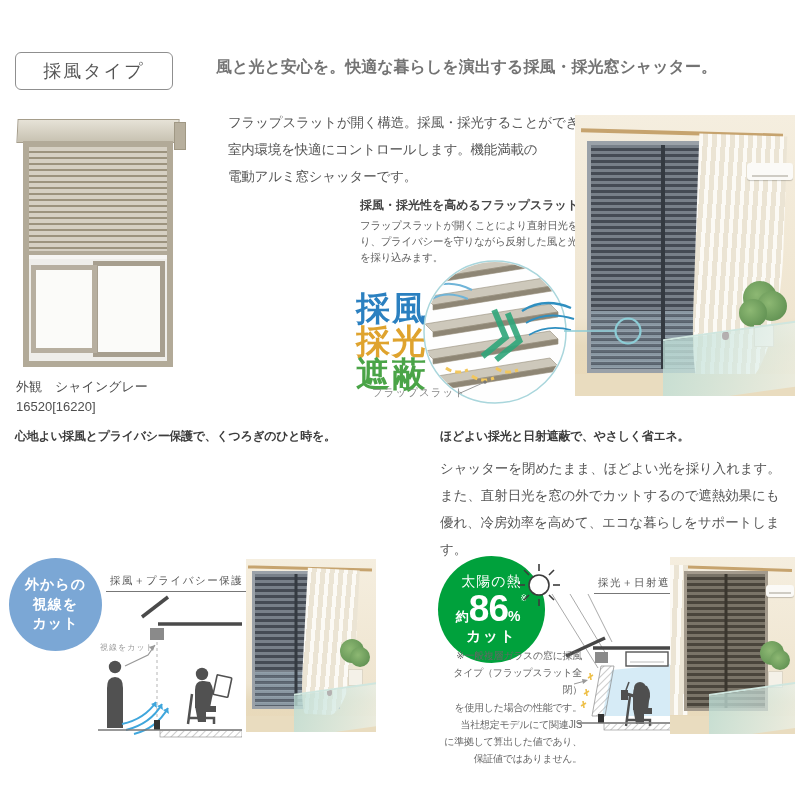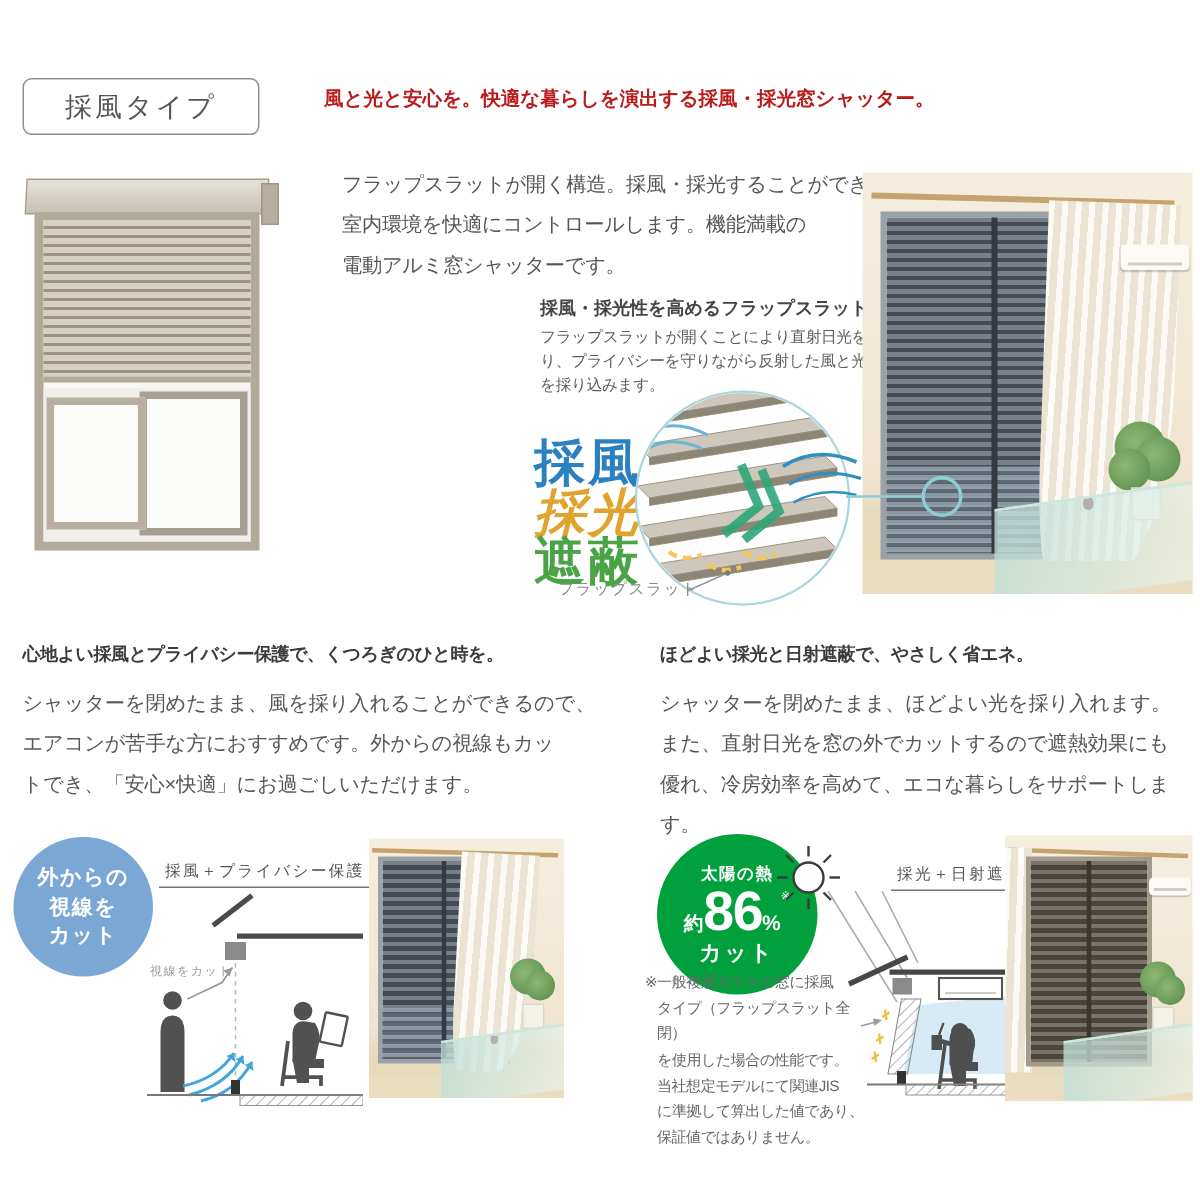--- a/index.html
+++ b/index.html
@@ -3,22 +3,22 @@
 <meta charset="utf-8">
 <style>
   html,body{margin:0;padding:0;background:#fff;}
   .page{position:relative;width:800px;height:800px;background:#fff;overflow:hidden;
         font-family:"Liberation Sans","DejaVu Sans",sans-serif;color:#555;}
 
   
   .type-badge{position:absolute;left:15px;top:52px;width:158px;height:38px;border:1.5px solid #8f8f8f;
     border-radius:6px;display:flex;align-items:center;justify-content:center;font-size:18px;color:#555;
     letter-spacing:2px;box-sizing:border-box;}
-  .main-heading{position:absolute;left:216px;top:57px;margin:0;font-size:13px;font-weight:bold;
-    color:#b91c1c;letter-spacing:0;white-space:nowrap;}
+  .main-heading{position:absolute;left:216px;top:57px;margin:0;font-size:16px;font-weight:bold;
+    color:#737373;letter-spacing:0;white-space:nowrap;}
 
   
   .product-illu{position:absolute;left:14px;top:116px;width:172px;height:255px;}
   .p-cap{position:absolute;left:3px;top:3px;width:160px;height:22px;background:linear-gradient(#e6e2d7,#c7c1b1);
     border:1px solid #a59d8b;transform:skewX(-3deg);}
   .p-capend{position:absolute;left:160px;top:6px;width:10px;height:26px;background:#b7af9d;border:1px solid #a09884;}
   .p-frame{position:absolute;left:9px;top:25px;width:150px;height:226px;border:6px solid #b2aa98;
     box-sizing:border-box;background:#f7f6f3;}
   .p-slats{position:absolute;left:0;top:0;width:100%;height:108px;
     background:repeating-linear-gradient(180deg,#d6d0c3 0px,#d6d0c3 4px,#9c937e 4px,#9c937e 6px);
@@ -30,21 +30,21 @@
   .product-caption{position:absolute;left:16px;top:377px;font-size:13px;line-height:1.55;color:#4e4e4e;}
 
   
   .intro-paragraph{position:absolute;left:228px;top:109px;margin:0;width:370px;font-size:13.5px;
     line-height:2.0;color:#565656;letter-spacing:-0.2px;white-space:pre-line;}
   .flap-heading{position:absolute;left:360px;top:197px;margin:0;font-size:12px;font-weight:bold;color:#454545;}
   .flap-desc{position:absolute;left:360px;top:218px;margin:0;font-size:10.5px;line-height:1.5;
     color:#5d5d5d;letter-spacing:-0.3px;white-space:pre-line;}
   .kw{position:absolute;left:356px;font-size:34px;font-weight:bold;letter-spacing:2px;}
   .kw-wind{top:286px;color:#2b80c0;}
-  .kw-light{top:319px;color:#dfa32e;font-style:italic;}
+  .kw-light{top:319px;color:#dfa32e;}
   .kw-shade{top:352px;color:#4aa447;}
   .flap-circle{position:absolute;left:350px;top:252px;width:225px;height:155px;}
   .slat-label{position:absolute;left:372px;top:386px;font-size:10.5px;color:#8a8a8a;letter-spacing:1px;text-align:right;}
   .connector{position:absolute;left:560px;top:316px;width:90px;height:32px;z-index:5;}
 
   
   .photo{position:absolute;overflow:hidden;background:linear-gradient(180deg,#f5eedf 0%,#efe5d0 72%,#e7dabd 82%,#ead9b8 100%);}
   .photo-main{left:575px;top:115px;width:220px;height:281px;}
   .rod{position:absolute;background:#c6a36e;}
   .sh{position:absolute;box-sizing:border-box;border:4px solid #9aa1a8;background:
@@ -67,38 +67,38 @@
   .sec-heading{position:absolute;margin:0;font-size:12px;font-weight:bold;color:#3c3c3c;white-space:nowrap;letter-spacing:-0.3px;}
   .sec-body{position:absolute;margin:0;font-size:13.5px;line-height:2.0;color:#565656;letter-spacing:-0.1px;white-space:pre-line;}
   .h-wind{left:15px;top:428px;}  .b-wind{left:15px;top:455px;width:396px;}
   .h-light{left:440px;top:428px;} .b-light{left:440px;top:455px;width:364px;}
 
   .badge-blue{position:absolute;left:9px;top:558px;width:93px;height:93px;border-radius:50%;background:#7ba7d5;
     color:#fff;display:flex;flex-direction:column;align-items:center;justify-content:center;
     font-size:14px;font-weight:bold;line-height:1.42;letter-spacing:1px;text-align:center;}
   .badge-green{position:absolute;left:438px;top:556px;width:107px;height:107px;border-radius:50%;background:#00a13c;
     color:#fff;display:flex;flex-direction:column;align-items:center;justify-content:center;text-align:center;}
-  .bg-top{font-size:11px;font-weight:bold;letter-spacing:1px;}
+  .bg-top{font-size:14px;font-weight:normal;letter-spacing:1px;}
   .bg-row{display:flex;align-items:baseline;margin:-1px 0 0;}
   .bg-prefix{font-size:13px;font-weight:bold;}
   .bg-value{font-size:37px;font-weight:bold;line-height:1.0;letter-spacing:-1px;}
   .bg-unit{font-size:14px;font-weight:bold;}
   .bg-ref{font-size:8px;align-self:flex-start;margin-top:4px;}
   .bg-bottom{font-size:14.5px;font-weight:bold;letter-spacing:2px;}
 
   .d-title{position:absolute;font-size:10.5px;color:#555;letter-spacing:1.5px;border-bottom:1px solid #777;
     padding:0 4px 3px;white-space:nowrap;}
   .d1-title{left:106px;top:574px;}
   .d2-title{left:594px;top:576px;}
   .d1-svg{position:absolute;left:98px;top:590px;width:144px;height:148px;}
   .d1-note{position:absolute;left:100px;top:642px;font-size:8px;color:#999;letter-spacing:1px;}
   .sun{position:absolute;left:512px;top:558px;width:54px;height:54px;}
   .d2-svg{position:absolute;left:548px;top:594px;width:124px;height:144px;}
   .footnote{position:absolute;left:430px;top:647px;margin:0;width:144px;font-size:10px;line-height:1.72;
-    color:#666;letter-spacing:-0.3px;white-space:pre-line;padding-left:0.8em;text-indent:-0.8em;}
+    color:#666;letter-spacing:-0.3px;white-space:pre-line;padding-left:0.8em;text-indent:-0.8em;text-align:right;}
 
   .photo-wind{left:246px;top:559px;width:130px;height:173px;}
   .photo-light{left:670px;top:557px;width:125px;height:177px;}
 </style>
 </head>
 <body>
 
 <div class="page">
 
   <div class="type-badge">採風タイプ</div>
@@ -107,20 +107,24 @@
   <div class="product-illu">
     <div class="p-cap"></div>
     <div class="p-capend"></div>
     <div class="p-frame">
       <div class="p-slats"></div>
       <div class="p-window">
         <div class="pane pane-r"></div>
         <div class="pane pane-l"></div>
       </div>
     </div>
+  </div>
+  <div class="product-caption">
+    <div>外観　シャイングレー</div>
+    <div>16520[16220]</div>
   </div>
 
   <p class="intro-paragraph">フラップスラットが開く構造。採風・採光することができ、
 室内環境を快適にコントロールします。機能満載の
 電動アルミ窓シャッターです。</p>
   <h3 class="flap-heading">採風・採光性を高めるフラップスラット</h3>
   <p class="flap-desc">フラップスラットが開くことにより直射日光を遮
 り、プライバシーを守りながら反射した風と光
 を採り込みます。</p>
 
@@ -190,23 +194,20 @@
     <div class="wine" style="right:66px;bottom:56px;"></div>
     <div class="gtable" style="right:0;bottom:0;width:132px;height:64px;"></div>
   </div>
 
   <svg class="connector" viewBox="0 0 90 32">
     <line x1="4" y1="15" x2="55" y2="15" stroke="#8ccdd6" stroke-width="1.6"></line>
     <circle cx="68" cy="15" r="12.5" fill="none" stroke="#8ccdd6" stroke-width="2.2"></circle>
   </svg>
 
   <h2 class="sec-heading h-wind">心地よい採風とプライバシー保護で、くつろぎのひと時を。</h2>
-  <p class="sec-body b-wind">シャッターを閉めたまま、風を採り入れることができるので、
-エアコンが苦手な方におすすめです。外からの視線もカッ
-トでき、「安心×快適」にお過ごしいただけます。</p>
 
   <div class="badge-blue">
     <span>外からの</span>
     <span>視線を</span>
     <span>カット</span>
   </div>
 
   <div class="d-title d1-title">採風＋プライバシー保護</div>
   <div class="d1-note">視線をカット</div>
 

